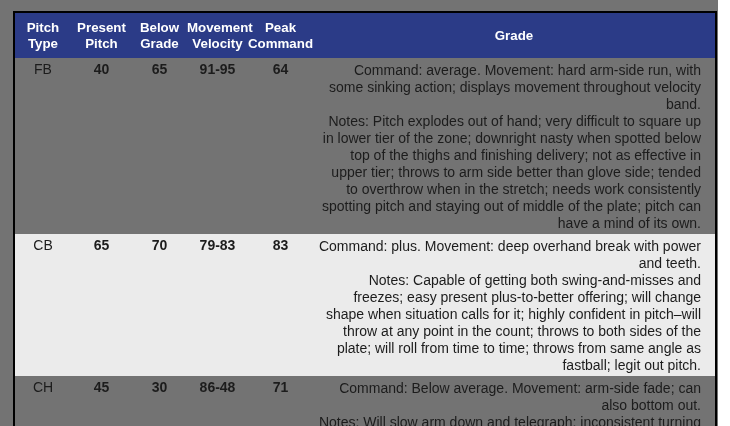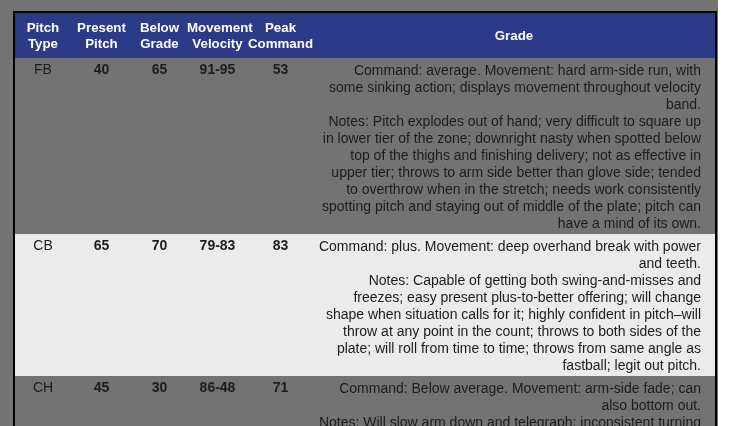--- a/index.html
+++ b/index.html
@@ -54,21 +54,21 @@
 Command</th>
         <th>Grade</th>
       </tr>
     </thead>
     <tbody>
       <tr>
         <td class="c">FB</td>
         <td class="c b">40</td>
         <td class="c b">65</td>
         <td class="c b">91-95</td>
-        <td class="c b">53</td>
+        <td class="c b">64</td>
         <td class="report">
           <div>Command: average. Movement: hard arm-side run, with some sinking action; displays movement throughout velocity band.</div>
           <div>Notes: Pitch explodes out of hand; very difficult to square up in lower tier of the zone; downright nasty when spotted below top of the thighs and finishing delivery; not as effective in upper tier; throws to arm side better than glove side; tended to overthrow when in the stretch; needs work consistently spotting pitch and staying out of middle of the plate; pitch can have a mind of its own.</div>
         </td>
       </tr>
       <tr class="alt">
         <td class="c">CB</td>
         <td class="c b">65</td>
         <td class="c b">70</td>
         <td class="c b">79-83</td>

